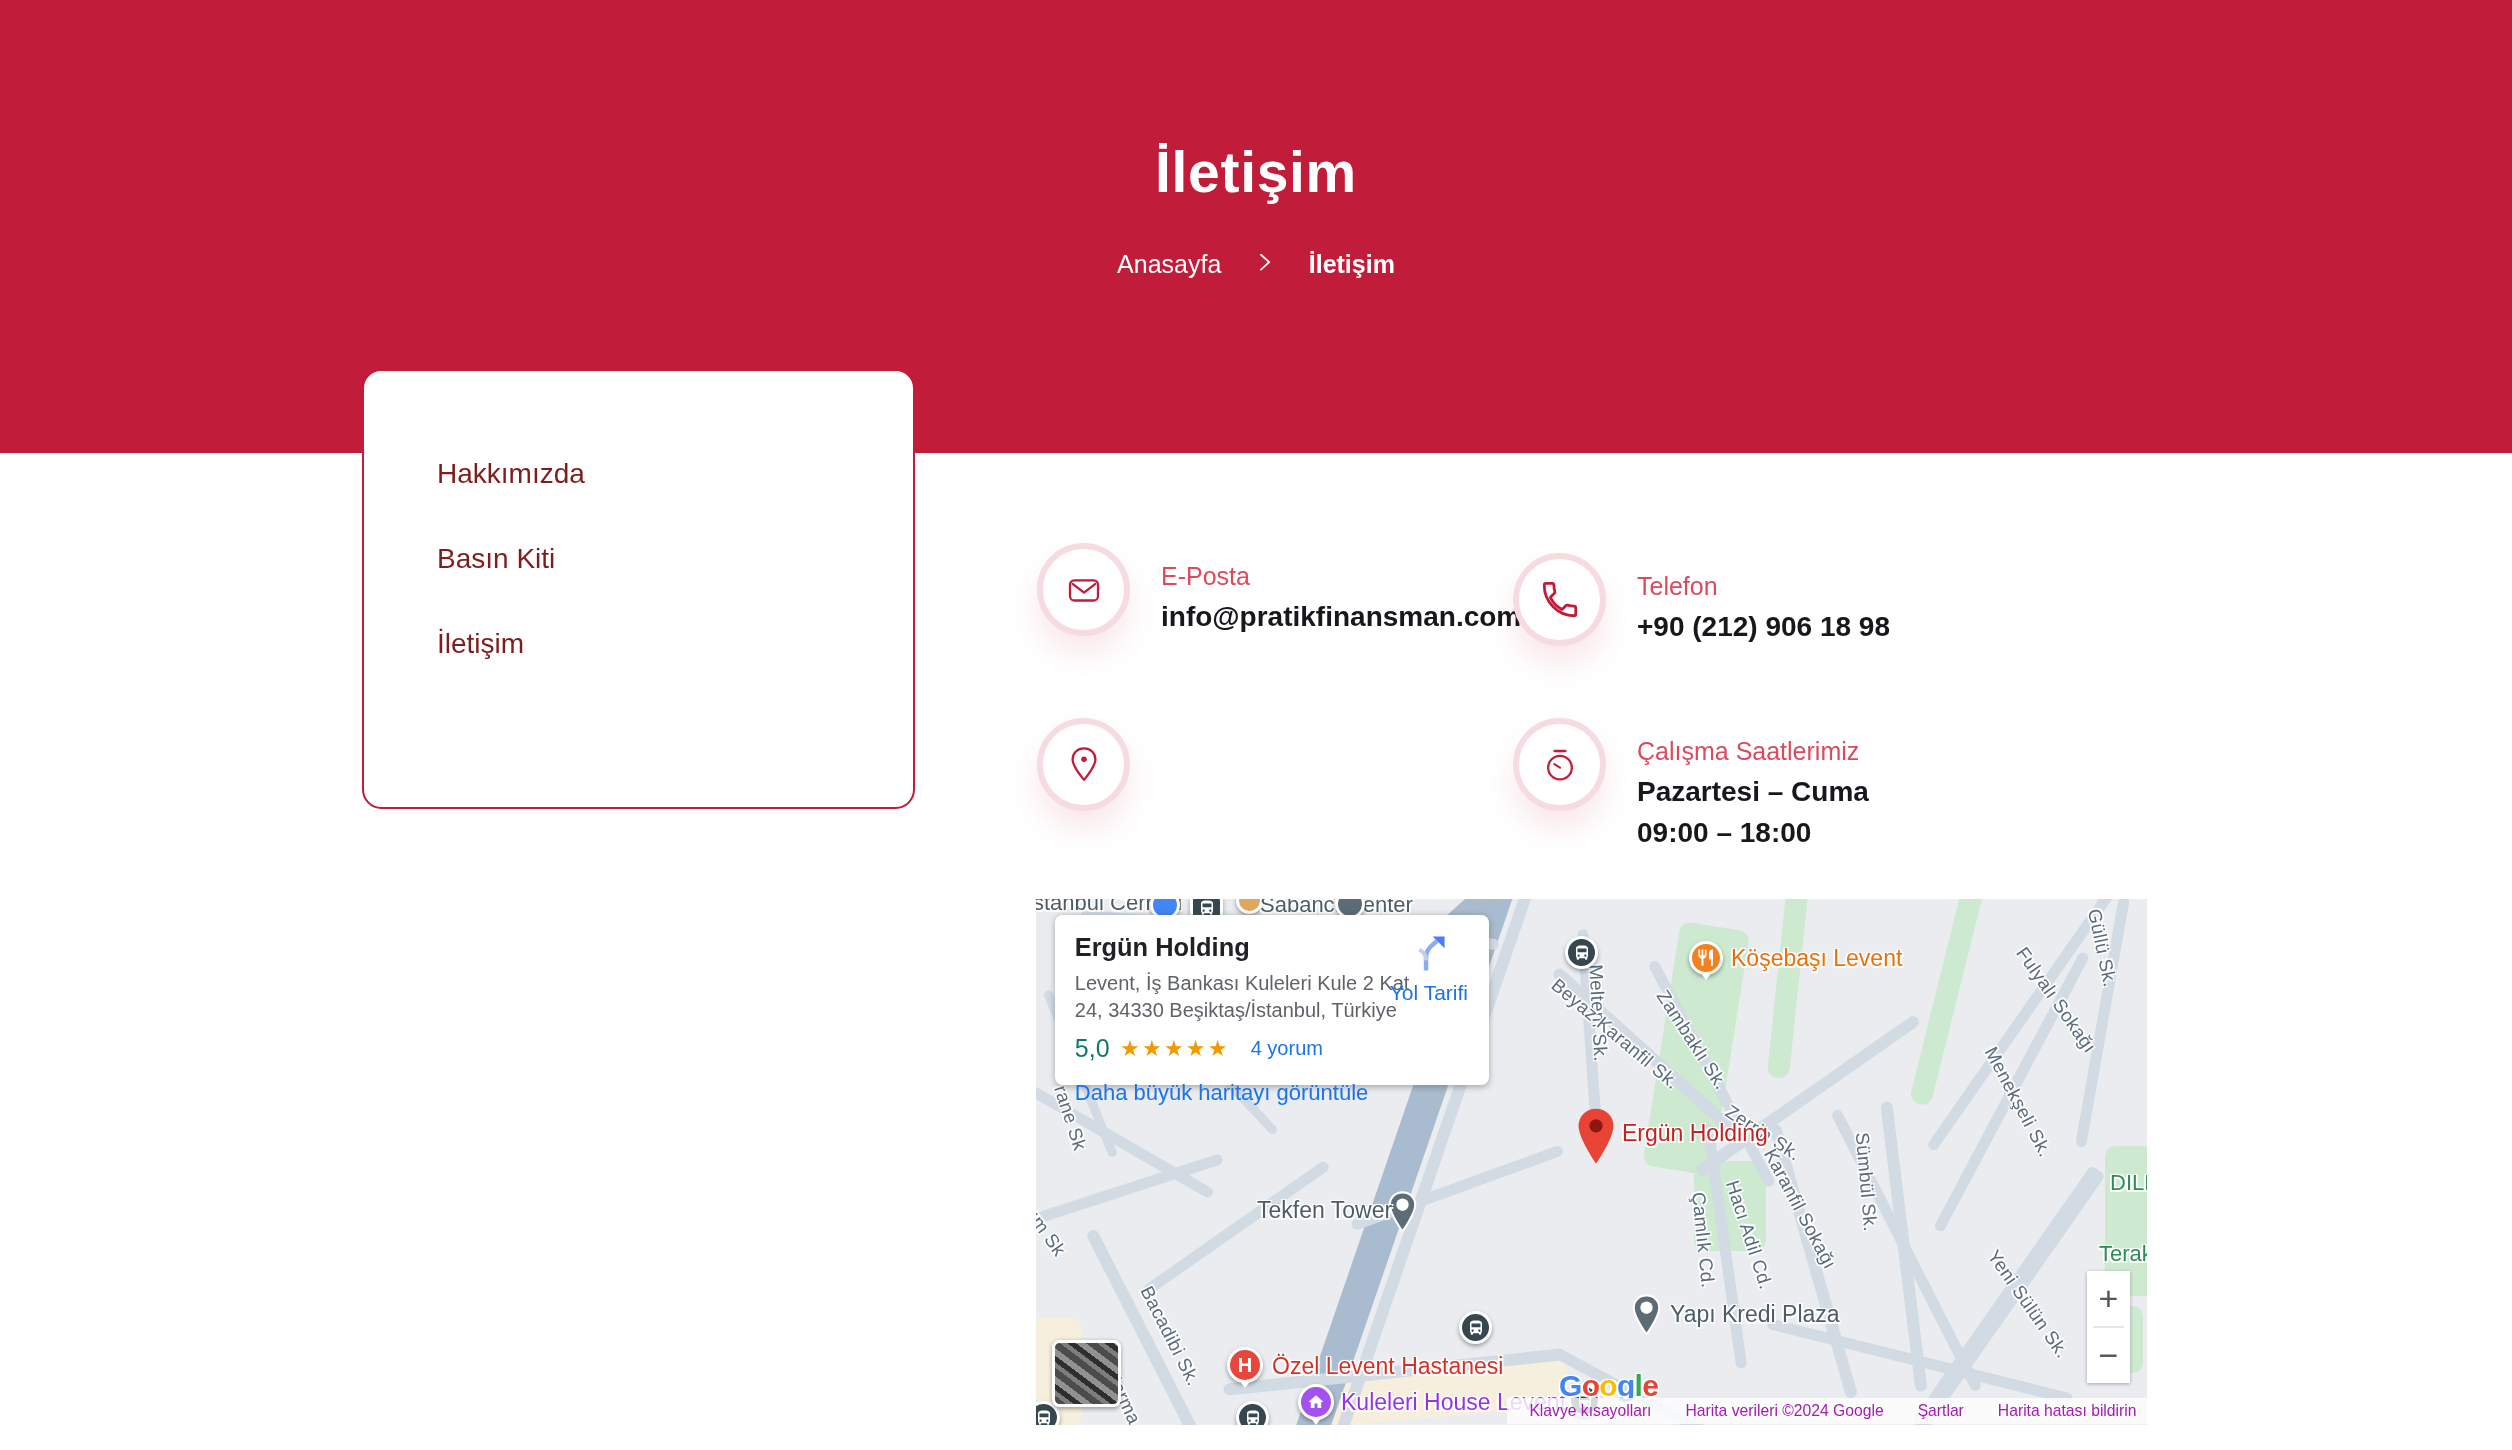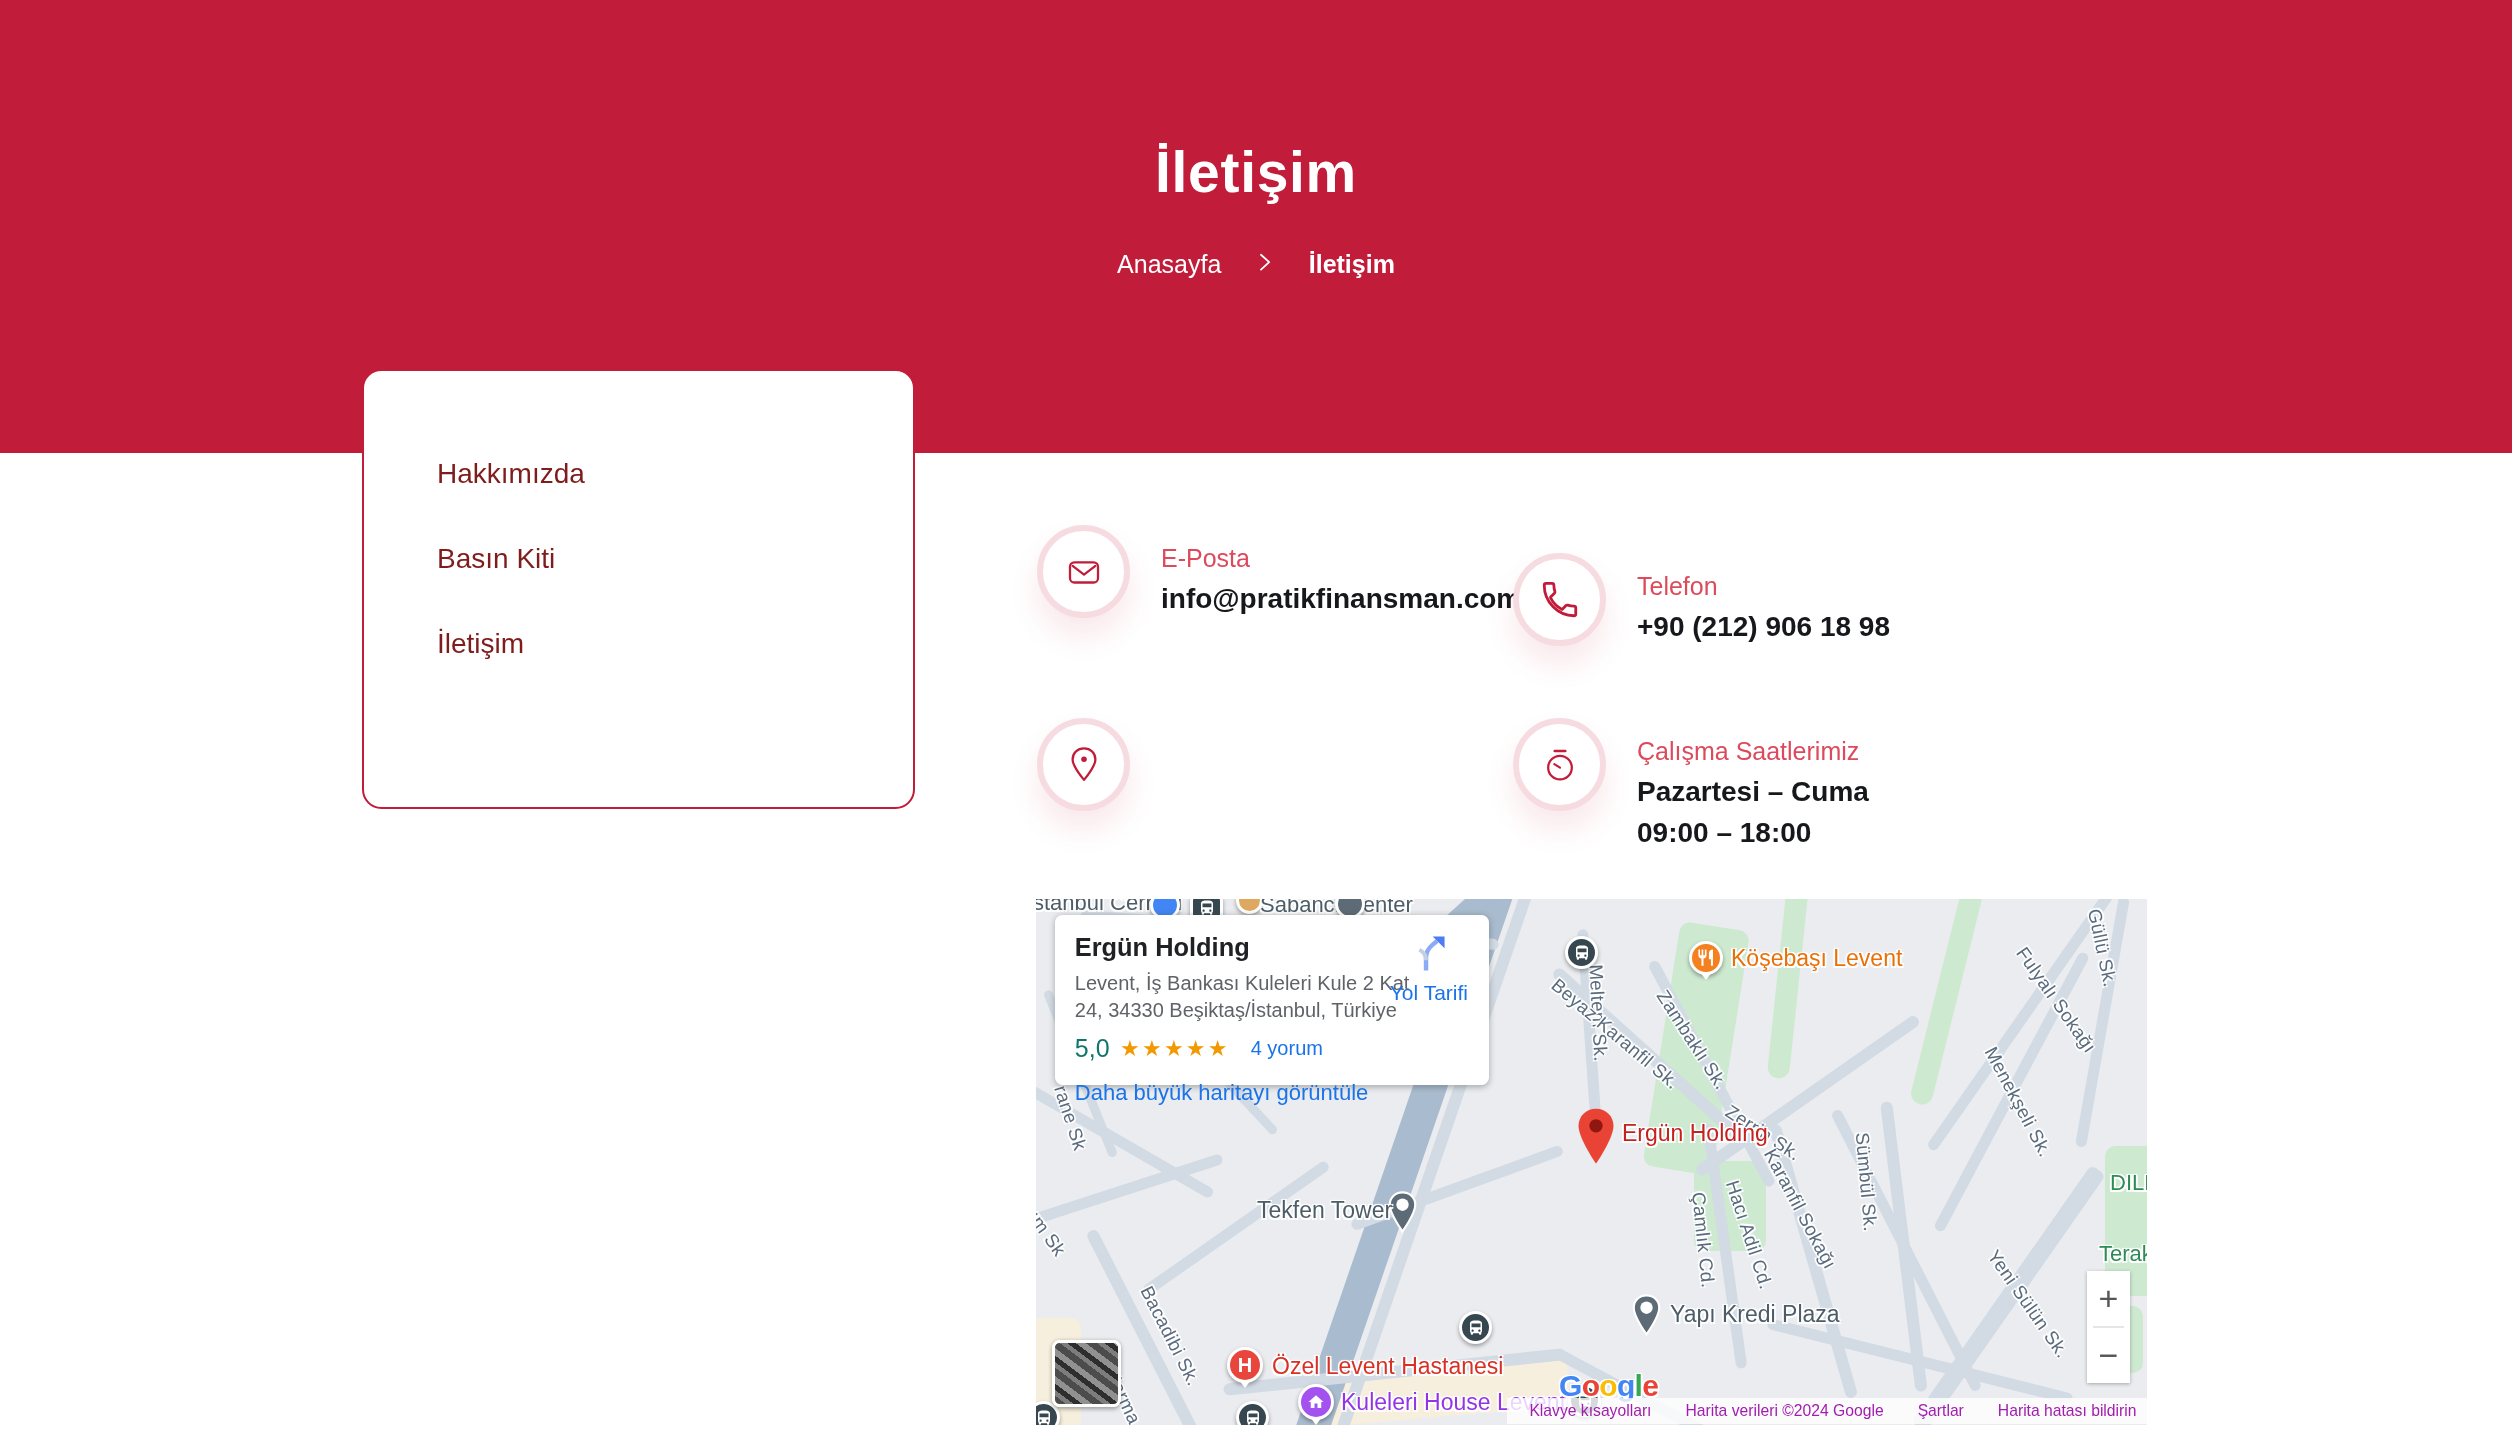--- a/index.html
+++ b/index.html
@@ -83,21 +83,21 @@
     <span class="crumb-current">İletişim</span>
   </div>
 </div>
 
 <div class="side-card">
   <div class="side-item">Hakkımızda</div>
   <div class="side-item">Basın Kiti</div>
   <div class="side-item">İletişim</div>
 </div>
 
-<div class="contact-item" style="left:1037px;top:525px;">
+<div class="contact-item" style="left:1037px;top:543px;">
   <div class="circle">
     <svg width="42" height="42" viewBox="0 0 48 48">
         <rect x="8" y="13" width="32" height="23" rx="5" fill="none" stroke="#C11C39" stroke-width="2.6"></rect>
         <path d="M11 17 L24 27 L37 17" fill="none" stroke="#C11C39" stroke-width="2.6" stroke-linecap="round" stroke-linejoin="round"></path>
       </svg>
   </div>
   <div class="ctext">
     <div class="clabel">E-Posta</div>
     <div class="cvalue">info@pratikfinansman.com</div>
   </div>

